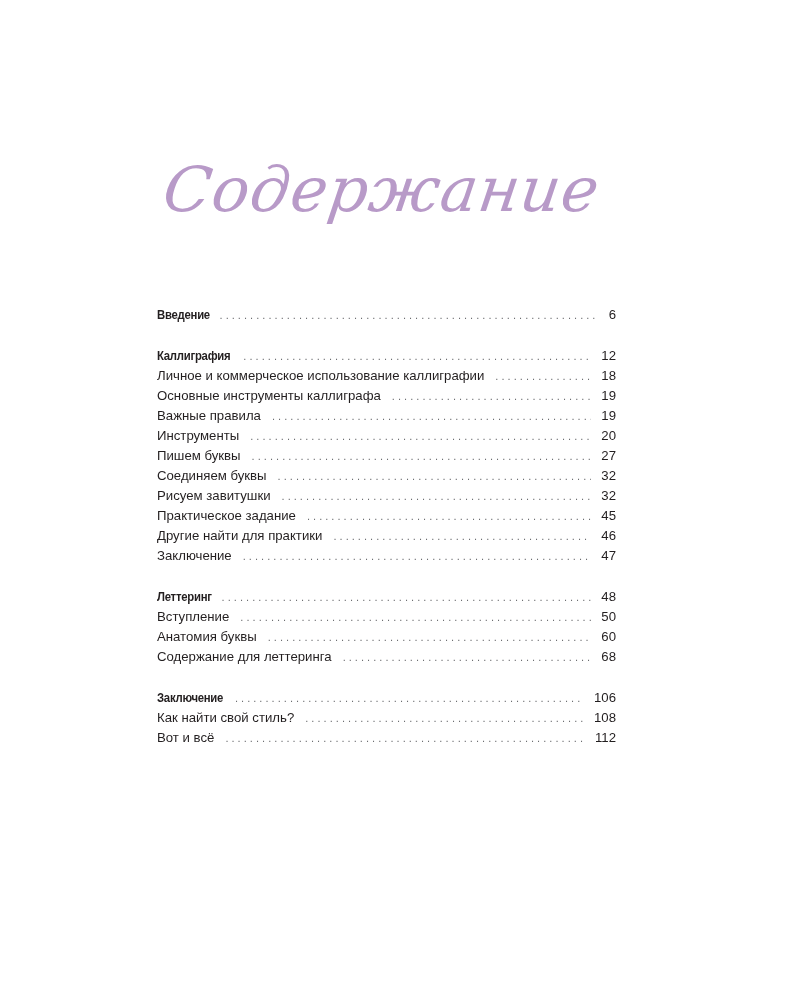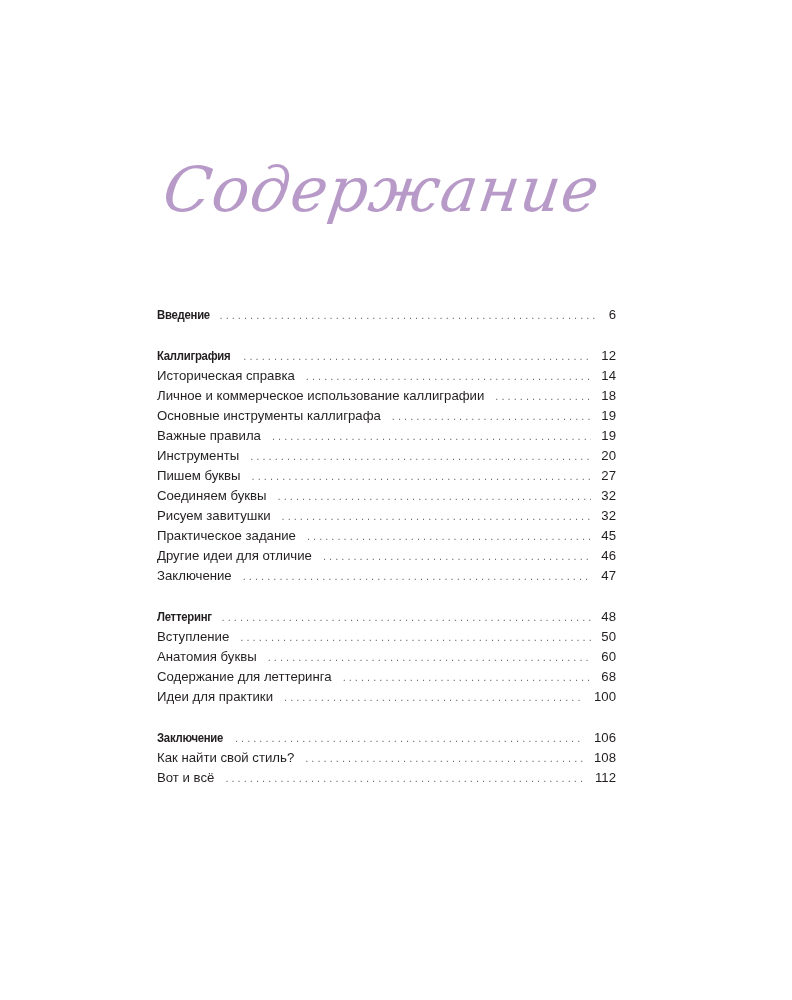--- a/index.html
+++ b/index.html
@@ -95,25 +95,20 @@
     </div>
   </div>
 
   <div class="toc-group">
     <div class="toc-row section">
       <span class="label">Каллиграфия</span>
       <span class="leader"></span>
       <span class="page">12</span>
     </div>
     <div class="toc-row">
-      <span class="label">Историческая справка</span>
-      <span class="leader"></span>
-      <span class="page">14</span>
-    </div>
-    <div class="toc-row">
       <span class="label">Личное и коммерческое использование каллиграфии</span>
       <span class="leader"></span>
       <span class="page">18</span>
     </div>
     <div class="toc-row">
       <span class="label">Основные инструменты каллиграфа</span>
       <span class="leader"></span>
       <span class="page">19</span>
     </div>
     <div class="toc-row">
@@ -140,21 +135,21 @@
       <span class="label">Рисуем завитушки</span>
       <span class="leader"></span>
       <span class="page">32</span>
     </div>
     <div class="toc-row">
       <span class="label">Практическое задание</span>
       <span class="leader"></span>
       <span class="page">45</span>
     </div>
     <div class="toc-row">
-      <span class="label">Другие идеи для отличие</span>
+      <span class="label">Другие найти для практики</span>
       <span class="leader"></span>
       <span class="page">46</span>
     </div>
     <div class="toc-row">
       <span class="label">Заключение</span>
       <span class="leader"></span>
       <span class="page">47</span>
     </div>
   </div>
 
@@ -172,25 +167,20 @@
     <div class="toc-row">
       <span class="label">Анатомия буквы</span>
       <span class="leader"></span>
       <span class="page">60</span>
     </div>
     <div class="toc-row">
       <span class="label">Содержание для леттеринга</span>
       <span class="leader"></span>
       <span class="page">68</span>
     </div>
-    <div class="toc-row">
-      <span class="label">Идеи для практики</span>
-      <span class="leader"></span>
-      <span class="page">100</span>
-    </div>
   </div>
 
   <div class="toc-group">
     <div class="toc-row section">
       <span class="label">Заключение</span>
       <span class="leader"></span>
       <span class="page">106</span>
     </div>
     <div class="toc-row">
       <span class="label">Как найти свой стиль?</span>

